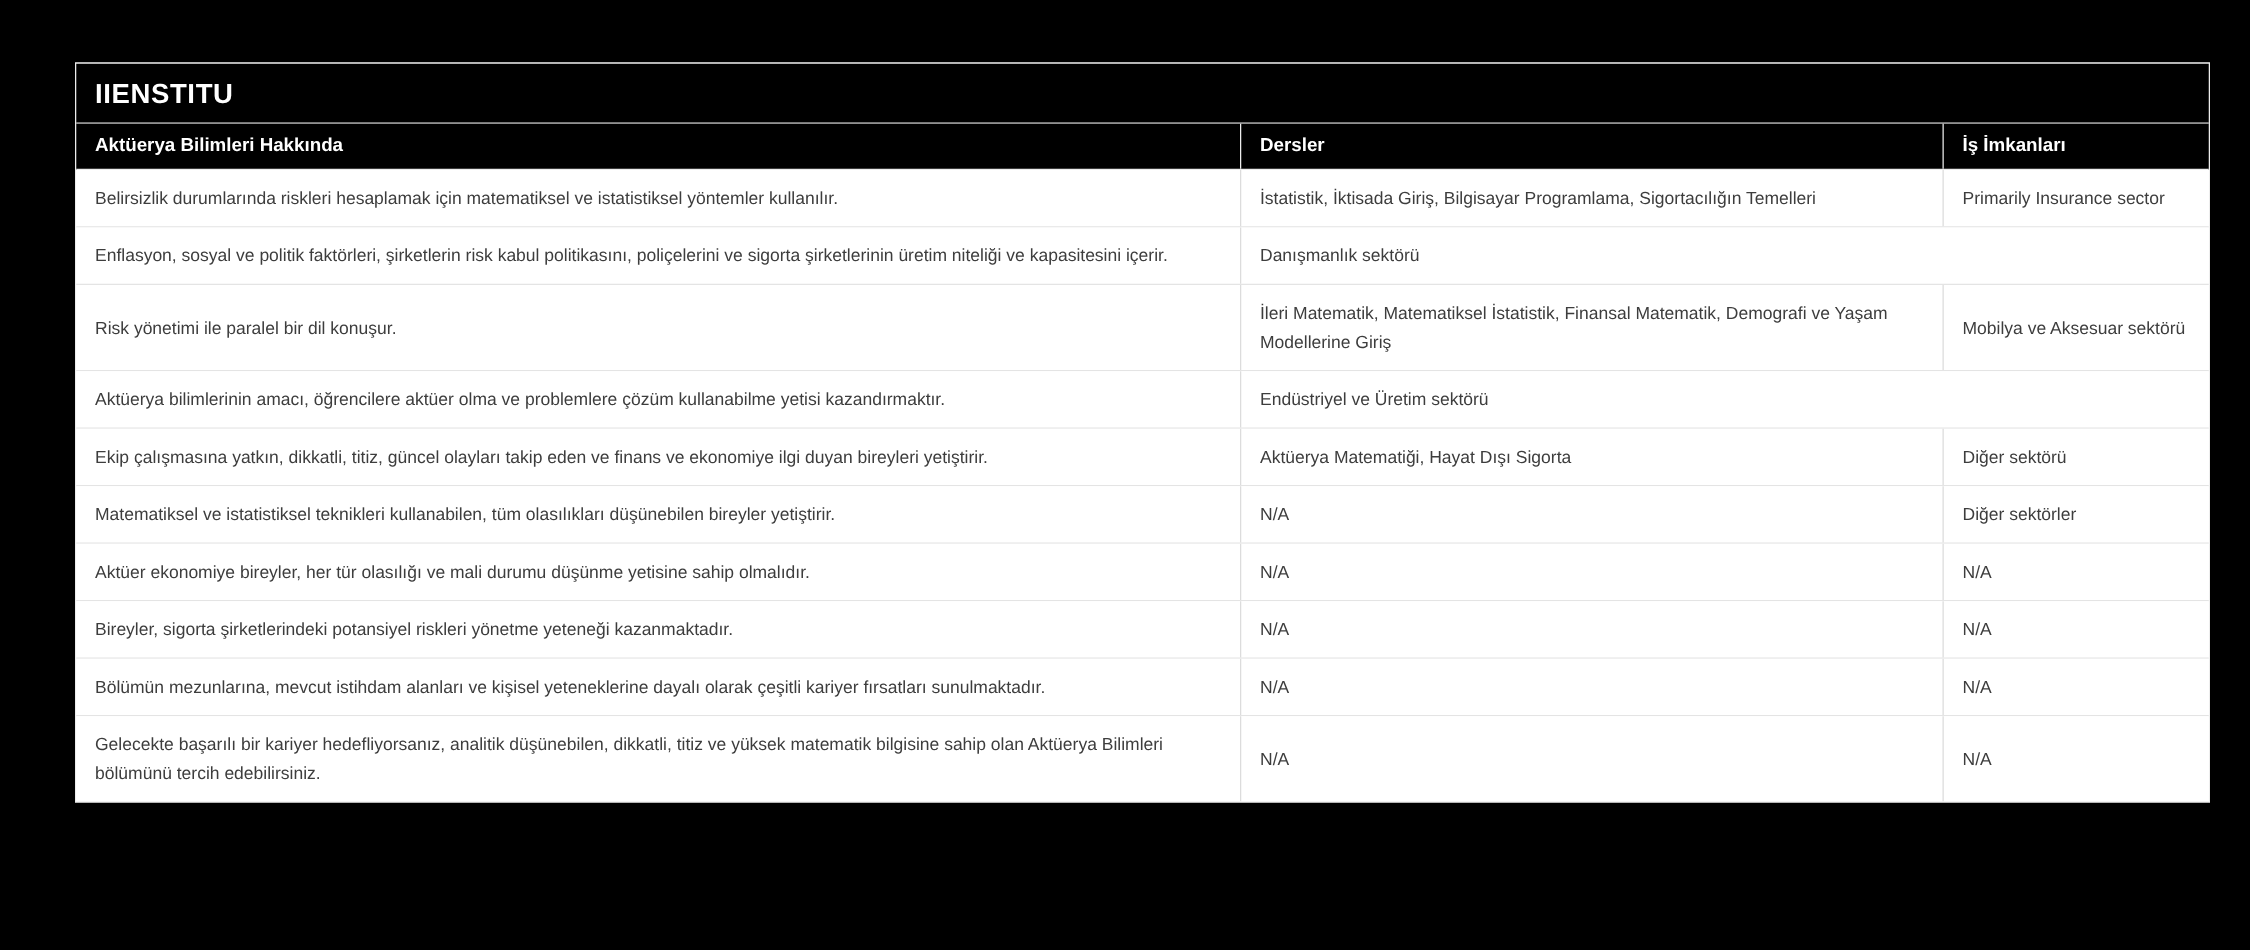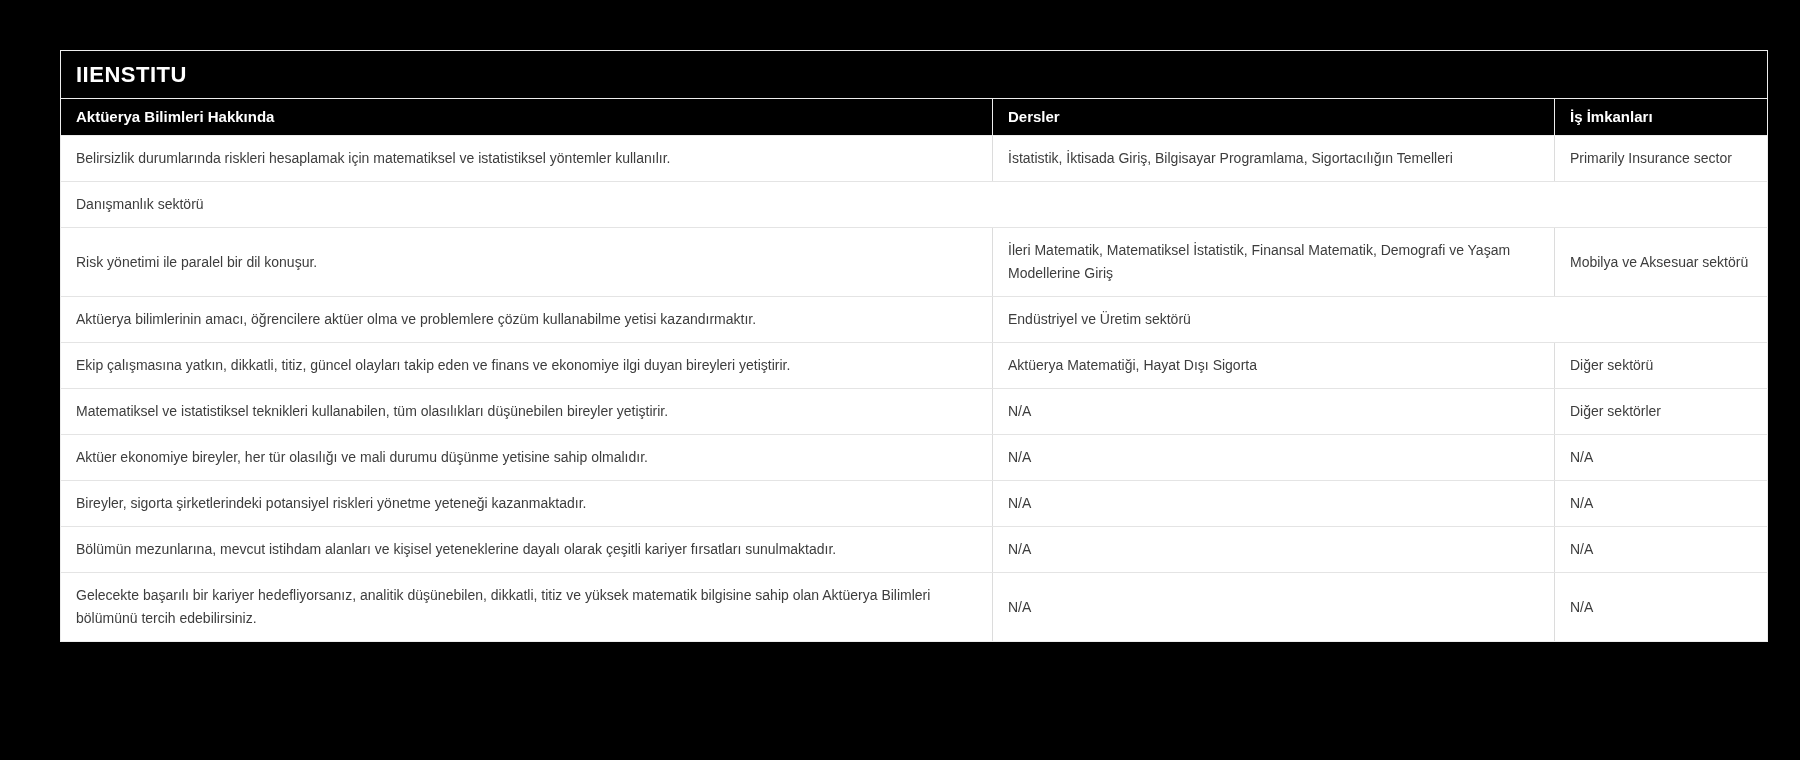--- a/index.html
+++ b/index.html
@@ -81,20 +81,21 @@
       <div class="hcell">İş İmkanları</div>
     </div>
 
     <div class="row">
       <div class="cell">Belirsizlik durumlarında riskleri hesaplamak için matematiksel ve istatistiksel yöntemler kullanılır.</div>
       <div class="cell">İstatistik, İktisada Giriş, Bilgisayar Programlama, Sigortacılığın Temelleri</div>
       <div class="cell">Primarily Insurance sector</div>
     </div>
 
     <div class="row">
+      <div class="cell">Enflasyon, sosyal ve politik faktörleri, şirketlerin risk kabul politikasını, poliçelerini ve sigorta şirketlerinin üretim niteliği ve kapasitesini içerir.</div>
       <div class="cell">Danışmanlık sektörü</div>
     </div>
 
     <div class="row">
       <div class="cell">Risk yönetimi ile paralel bir dil konuşur.</div>
       <div class="cell">İleri Matematik, Matematiksel İstatistik, Finansal Matematik, Demografi ve Yaşam Modellerine Giriş</div>
       <div class="cell">Mobilya ve Aksesuar sektörü</div>
     </div>
 
     <div class="row">

